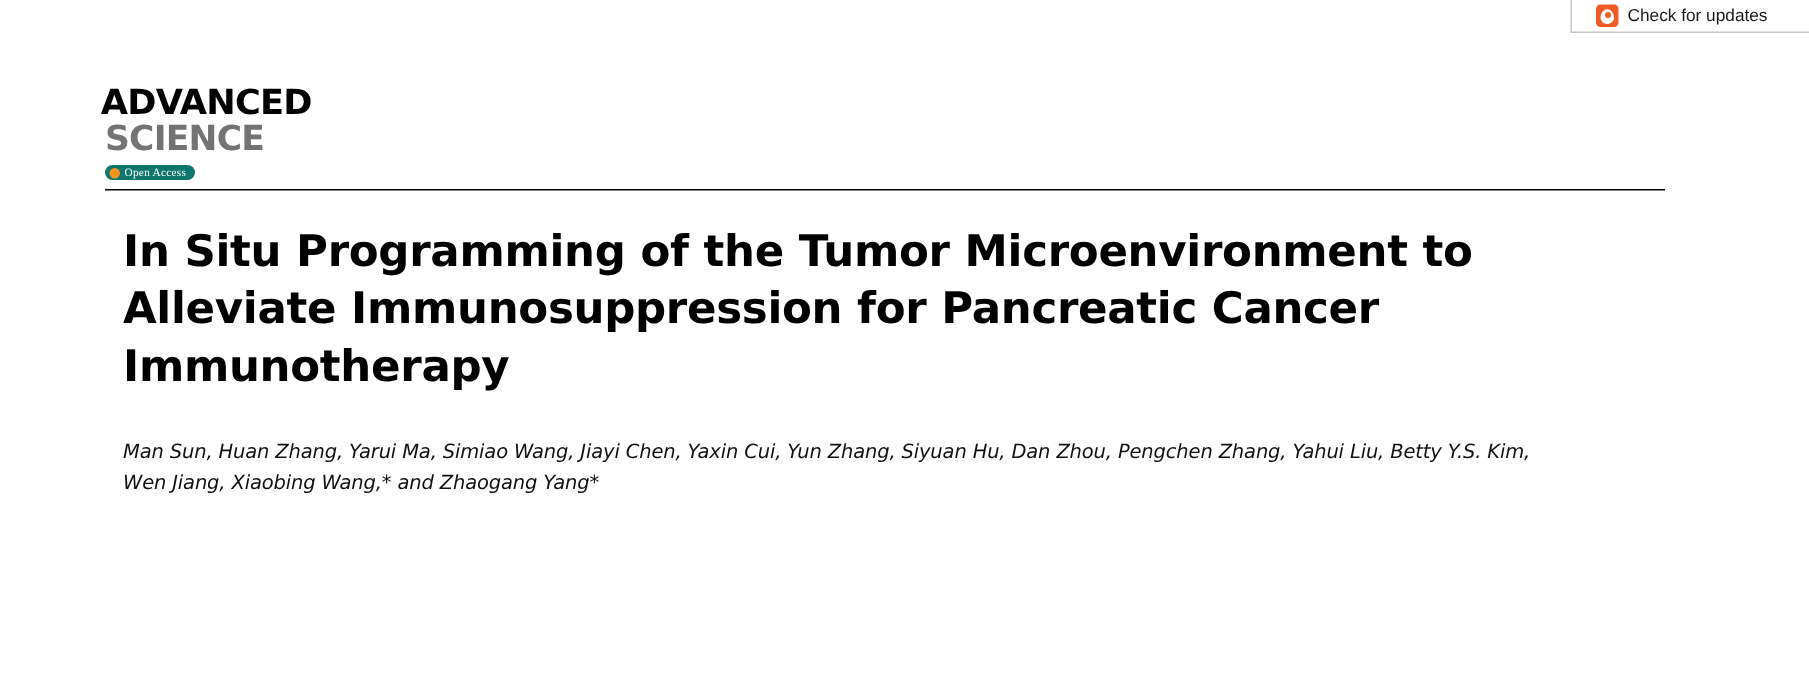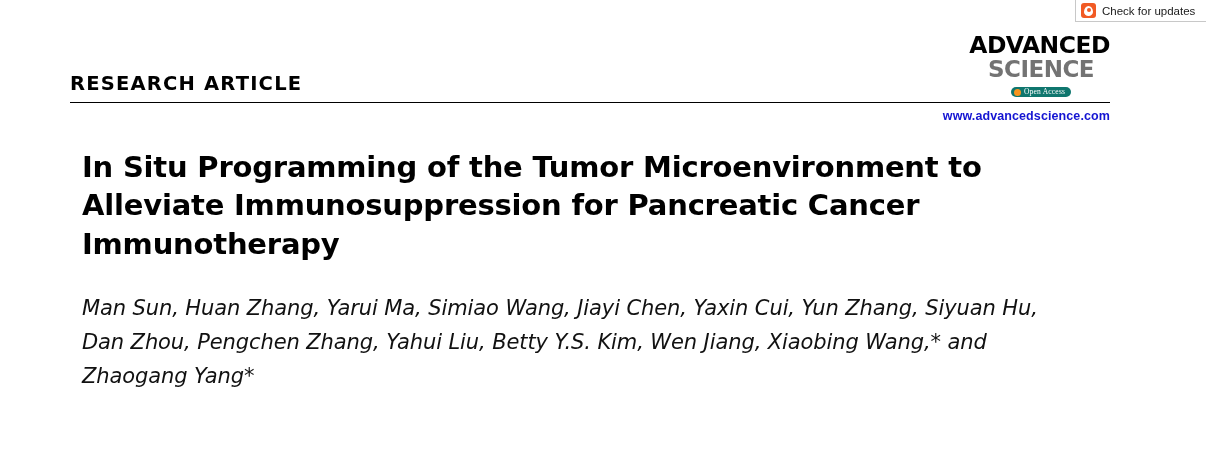--- a/index.html
+++ b/index.html
@@ -13,30 +13,30 @@
     font-family: "Liberation Sans", sans-serif;
     position: relative;
     overflow: hidden;
   }
 
   
   .updates-badge {
     position: absolute;
     top: 0;
     right: 0;
-    width: 131px;
+    width: 159px;
     height: 22px;
     border: 1px solid #c8c8c8;
     border-top: none;
     border-right: none;
     background: #ffffff;
     display: flex;
     align-items: center;
     box-sizing: border-box;
-    padding-left: 5px;
+    padding-left: 16px;
   }
   .updates-badge .badge-icon {
     width: 15px;
     height: 15px;
     border-radius: 3px;
     background: #f15a24;
     display: inline-block;
     position: relative;
     flex: 0 0 auto;
   }
@@ -84,23 +84,24 @@
   .research-article {
     font-family: "DejaVu Sans", sans-serif;
     font-weight: bold;
     font-size: 19.5px;
     letter-spacing: 1.2px;
     color: #000000;
     padding-bottom: 4px;
   }
 
   .journal-logo {
-    text-align: center;
+    text-align: left;
     line-height: 1;
     padding-bottom: 2px;
+    margin-top: 24px;
   }
   .journal-logo .adv {
     font-family: "DejaVu Sans", sans-serif;
     font-weight: bold;
     font-size: 23px;
     letter-spacing: -0.5px;
     color: #000000;
     display: block;
     transform: scaleX(1.02);
     transform-origin: right center;
@@ -166,45 +167,43 @@
     font-size: 29px;
     line-height: 1.32;
     color: #000000;
     letter-spacing: -0.2px;
     margin: 0;
     max-width: 975px;
   }
   .authors {
     font-family: "DejaVu Sans", sans-serif;
     font-style: italic;
-    font-size: 21px;
+    font-size: 13px;
     line-height: 1.62;
     color: #111111;
     margin: 28px 0 0 0;
     max-width: 965px;
     letter-spacing: -0.1px;
   }
 </style>
 </head>
 <body>
 
 <div class="updates-badge">
   <span class="badge-icon"></span>
   <span class="badge-text">Check for updates</span>
 </div>
 
 <div class="header">
   <div class="header-row">
-    <div class="research-article">RESEARCH ARTICLE</div>
     <div class="journal-logo">
       <span class="adv">ADVANCED</span>
       <span class="sci">SCIENCE</span>
       <span class="open-access">Open Access</span>
     </div>
   </div>
   <hr class="rule">
-  <div class="journal-url">www.advancedscience.com</div>
 </div>
 
 <div class="article-block">
   <h1 class="article-title">In Situ Programming of the Tumor Microenvironment to Alleviate Immunosuppression for Pancreatic Cancer Immunotherapy</h1>
   <p class="authors">Man Sun, Huan Zhang, Yarui Ma, Simiao Wang, Jiayi Chen, Yaxin Cui, Yun Zhang, Siyuan Hu, Dan Zhou, Pengchen Zhang, Yahui Liu, Betty Y.S. Kim, Wen Jiang, Xiaobing Wang,* and Zhaogang Yang*</p>
 </div>
 
 </body></html>

